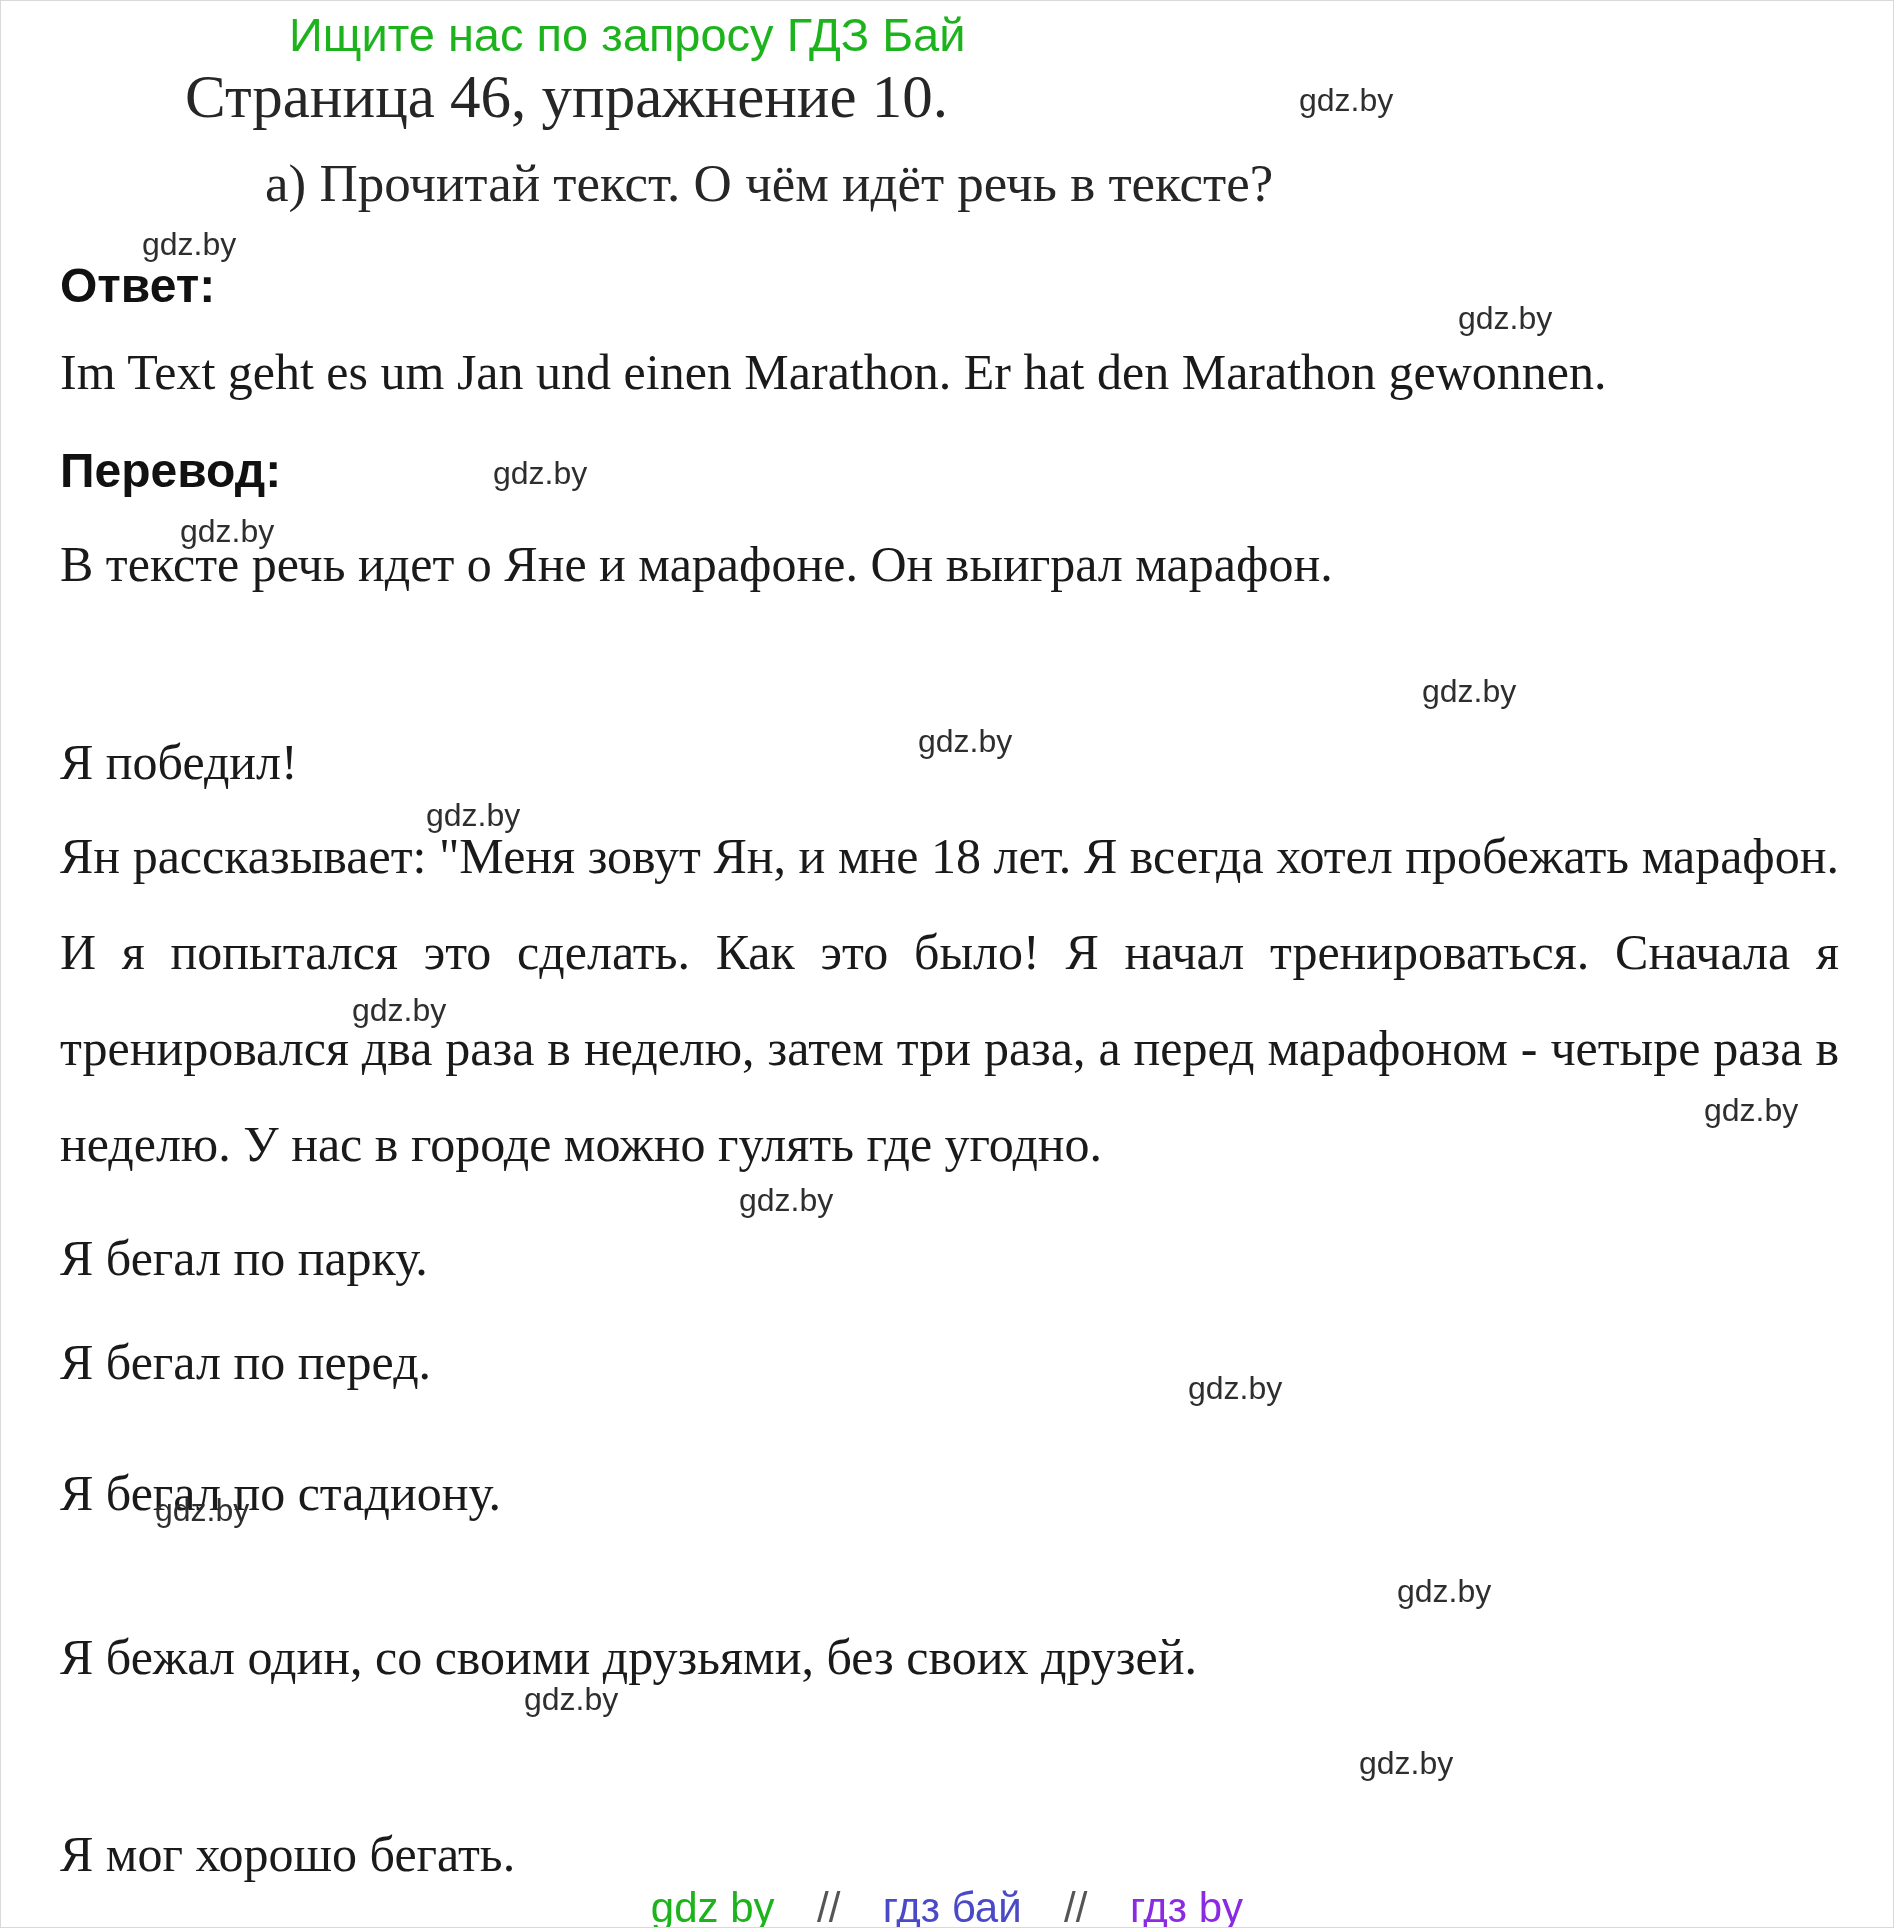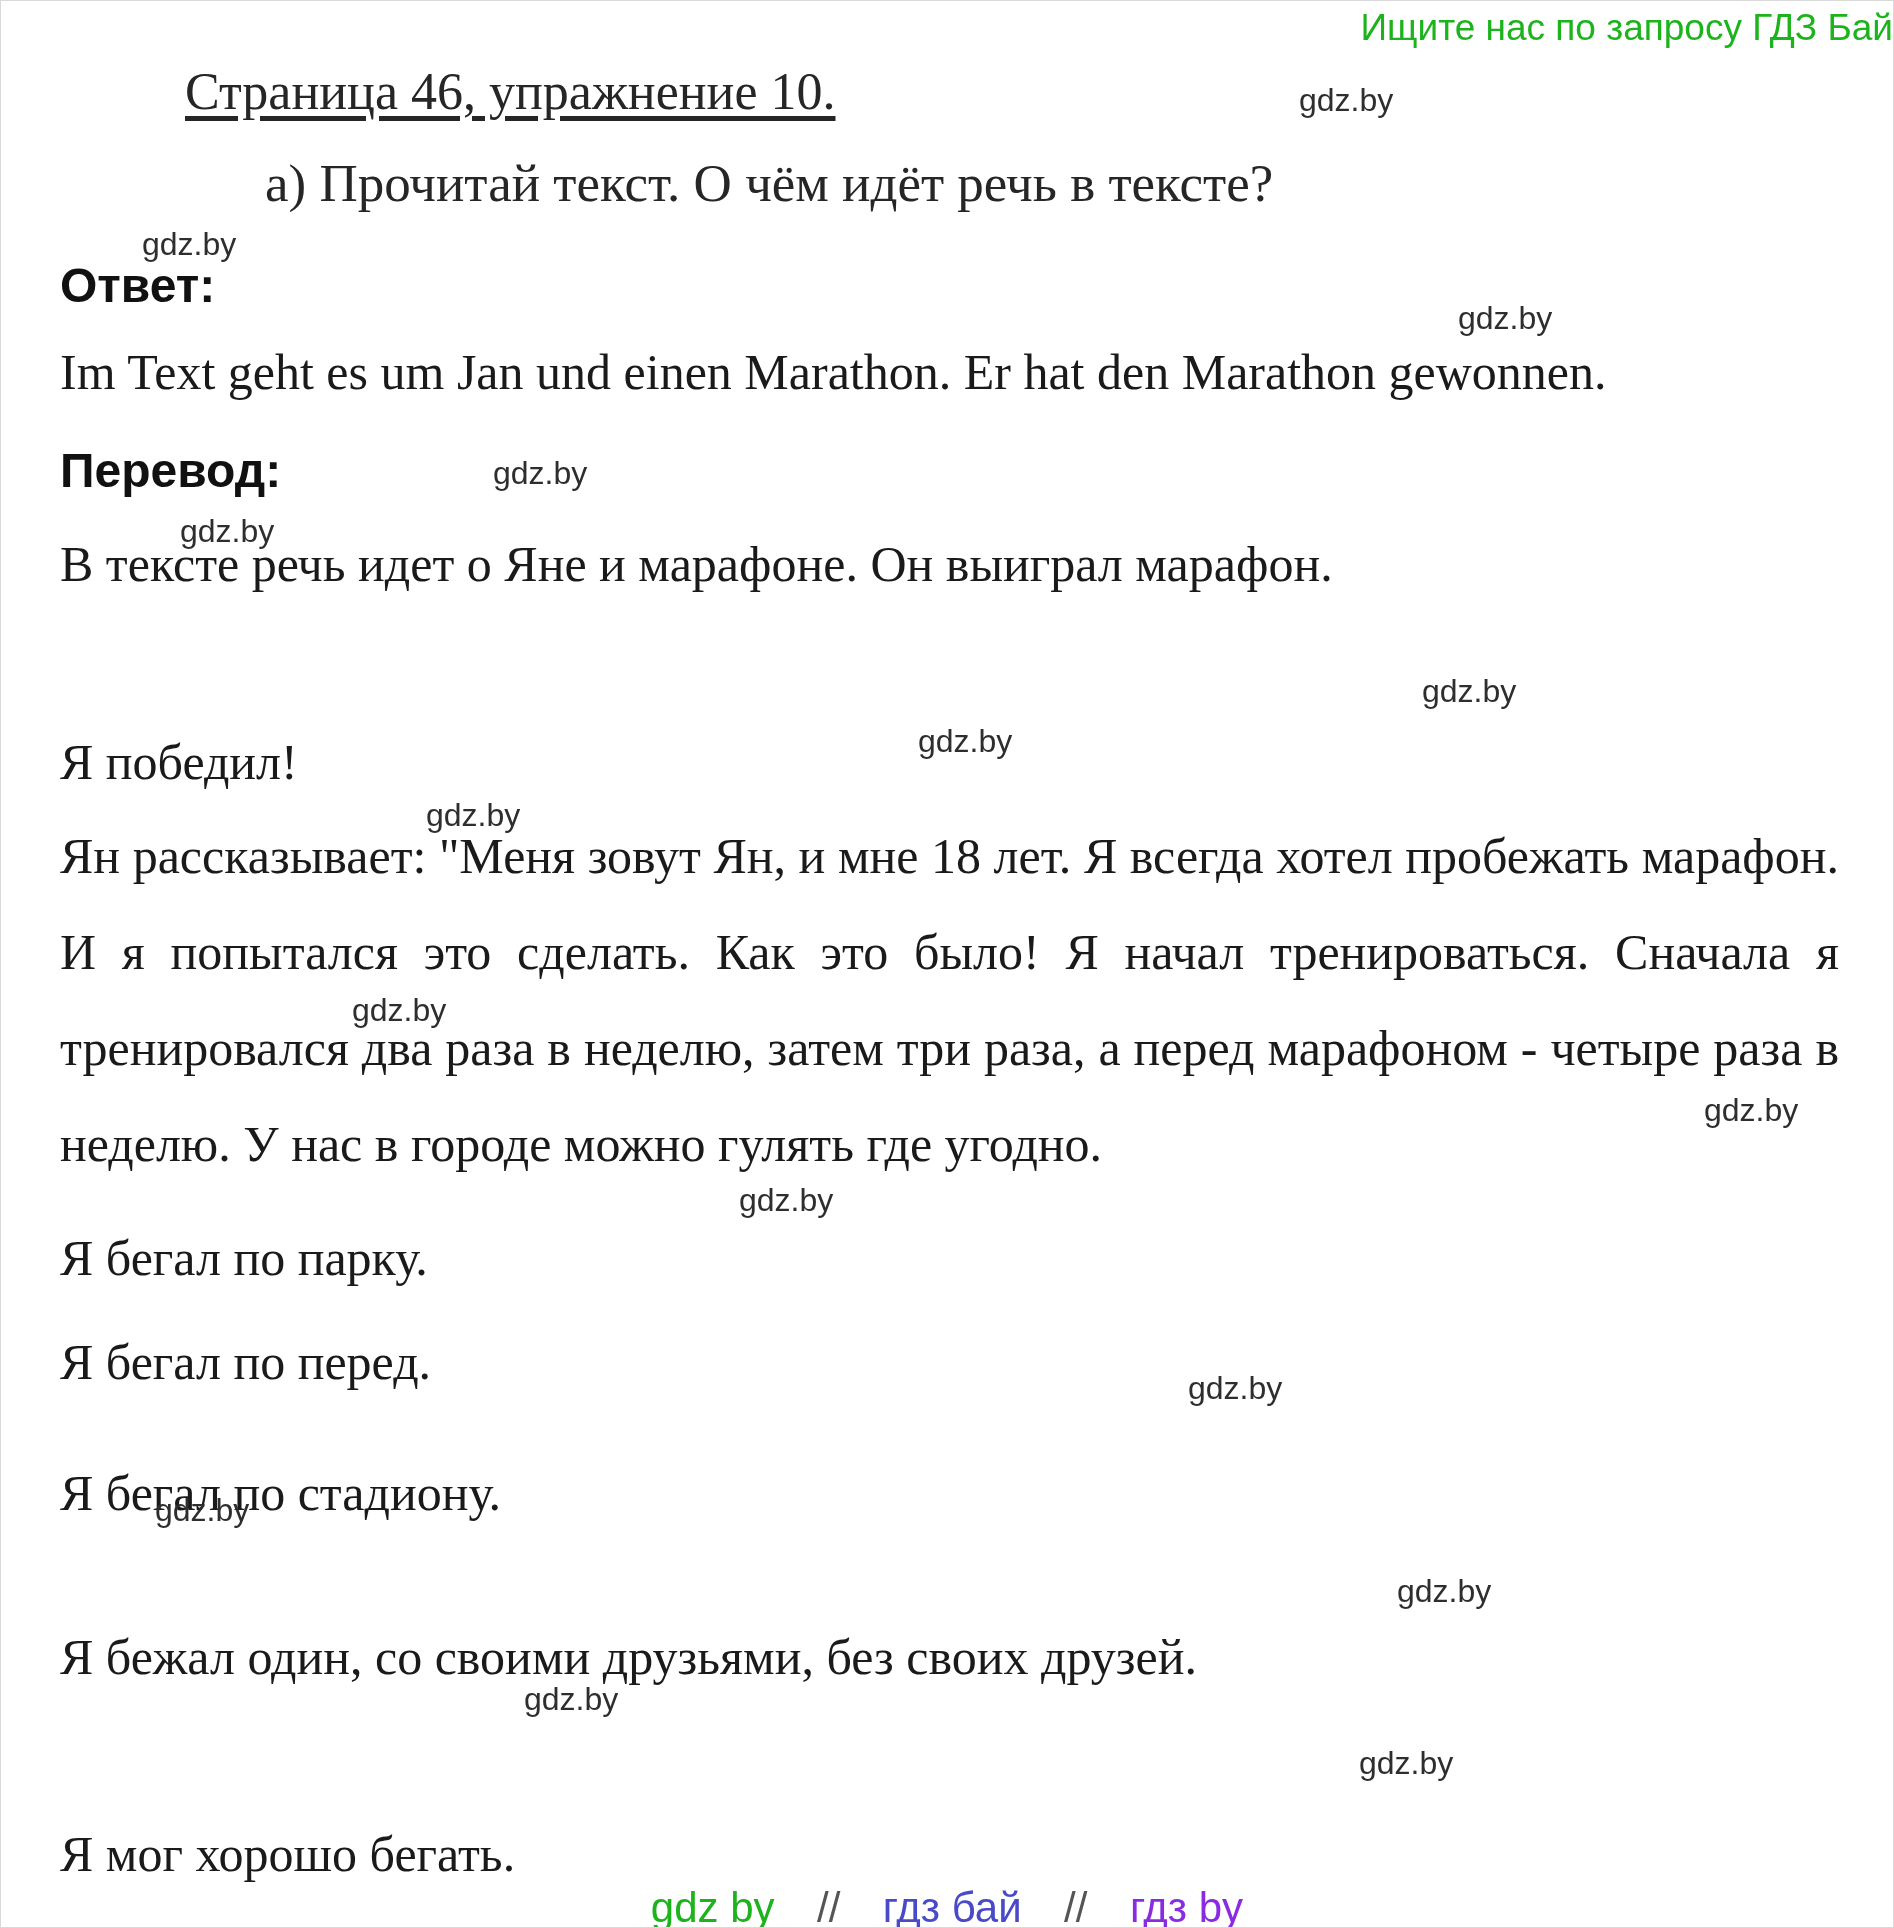--- a/index.html
+++ b/index.html
@@ -12,32 +12,31 @@
     border: 1.9px solid #d9d9d9;
     overflow: hidden;
     font-family: "Liberation Serif", serif;
     color: #1a1a1a;
   }
   .banner {
     position: absolute;
     top: 5.8px;
     left: 0;
     width: 100%;
-    text-align: right;
+    text-align: left;
     padding-left: 288px;
     font-family: "Liberation Sans", sans-serif;
-    font-size: 37px;
+    font-size: 47px;
   }
   .title {
     position: absolute;
     top: 61px;
     left: 184px;
-    font-size: 52px;
+    font-size: 61px;
     color: #262626;
-    text-decoration: underline;
     text-underline-offset: 6.7px;
     white-space: nowrap;
   }
   .subtitle {
     position: absolute;
     top: 152px;
     left: 264px;
     font-size: 53px;
     color: #262626;
     white-space: nowrap;

